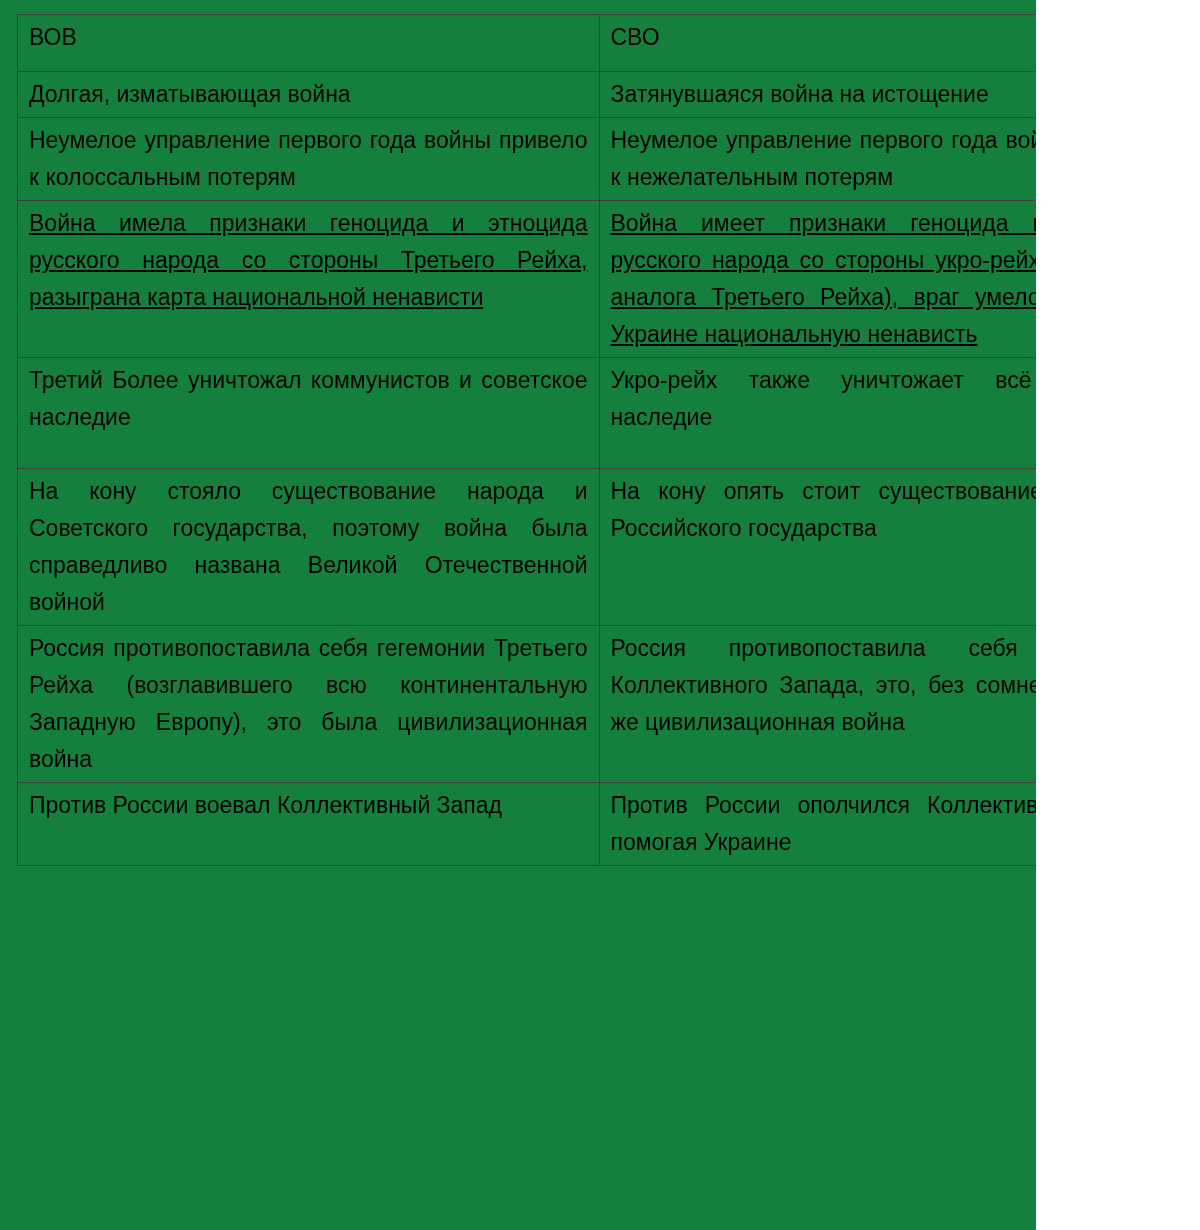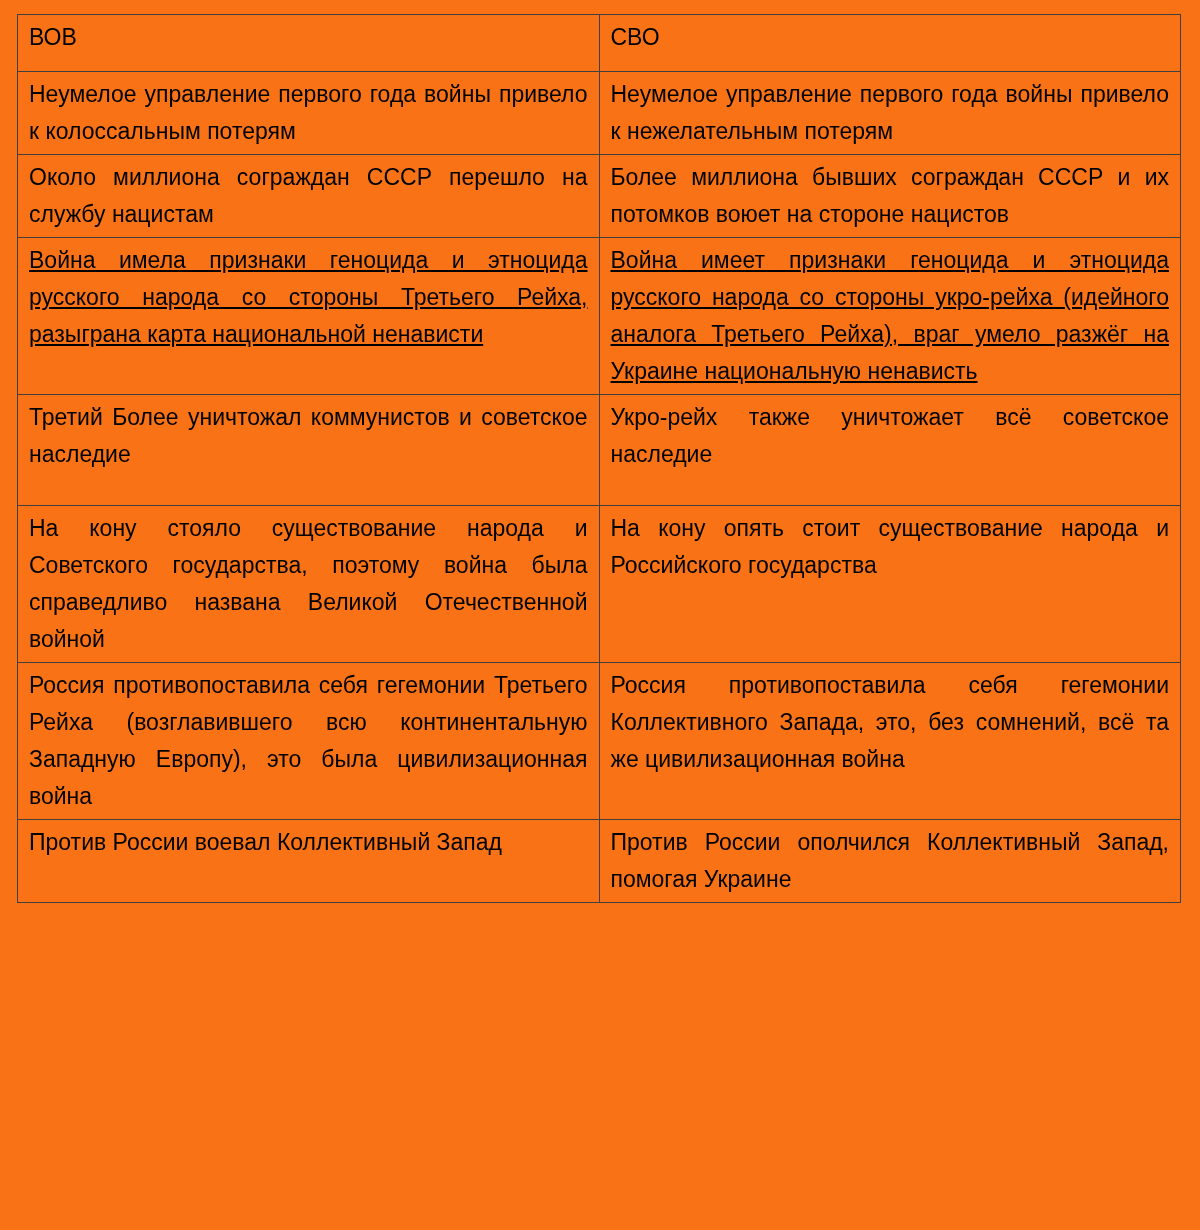--- a/index.html
+++ b/index.html
@@ -2,23 +2,23 @@
 <html lang="ru"><head>
 <meta charset="utf-8">
 <style>
   html, body {
     margin: 0;
     padding: 0;
     background: #ffffff;
   }
   .page {
     position: relative;
-    width: 1200px;
+    width: 1036px;
     height: 1230px;
-    background: #f97316;
+    background: #15803d;
     overflow: hidden;
   }
   table.cmp {
     position: absolute;
     left: 17px;
     top: 14px;
     width: 1164px;
     border-collapse: collapse;
     table-layout: fixed;
   }
@@ -61,27 +61,27 @@
   <table class="cmp">
     <colgroup>
       <col>
       <col>
     </colgroup>
     <tbody>
       <tr>
         <th>ВОВ</th>
         <th>СВО</th>
       </tr>
+      <tr class="r3">
+        <td>Долгая, изматывающая война</td>
+        <td>Затянувшаяся война на истощение</td>
+      </tr>
       <tr class="r4">
         <td>Неумелое управление первого года войны привело к колоссальным потерям</td>
         <td>Неумелое управление первого года войны привело к нежелательным потерям</td>
-      </tr>
-      <tr class="r7">
-        <td>Около миллиона сограждан СССР перешло на службу нацистам</td>
-        <td>Более миллиона бывших сограждан СССР и их потомков воюет на стороне нацистов</td>
       </tr>
       <tr class="r8">
         <td>Война имела признаки геноцида и этноцида русского народа со стороны Третьего Рейха, разыграна карта национальной ненависти</td>
         <td>Война имеет признаки геноцида и этноцида русского народа со стороны укро-рейха (идейного аналога Третьего Рейха), враг умело разжёг на Украине национальную ненависть</td>
       </tr>
       <tr class="r9">
         <td>Третий Более уничтожал коммунистов и советское наследие</td>
         <td>Укро-рейх также уничтожает всё советское наследие</td>
       </tr>
       <tr class="r10">

